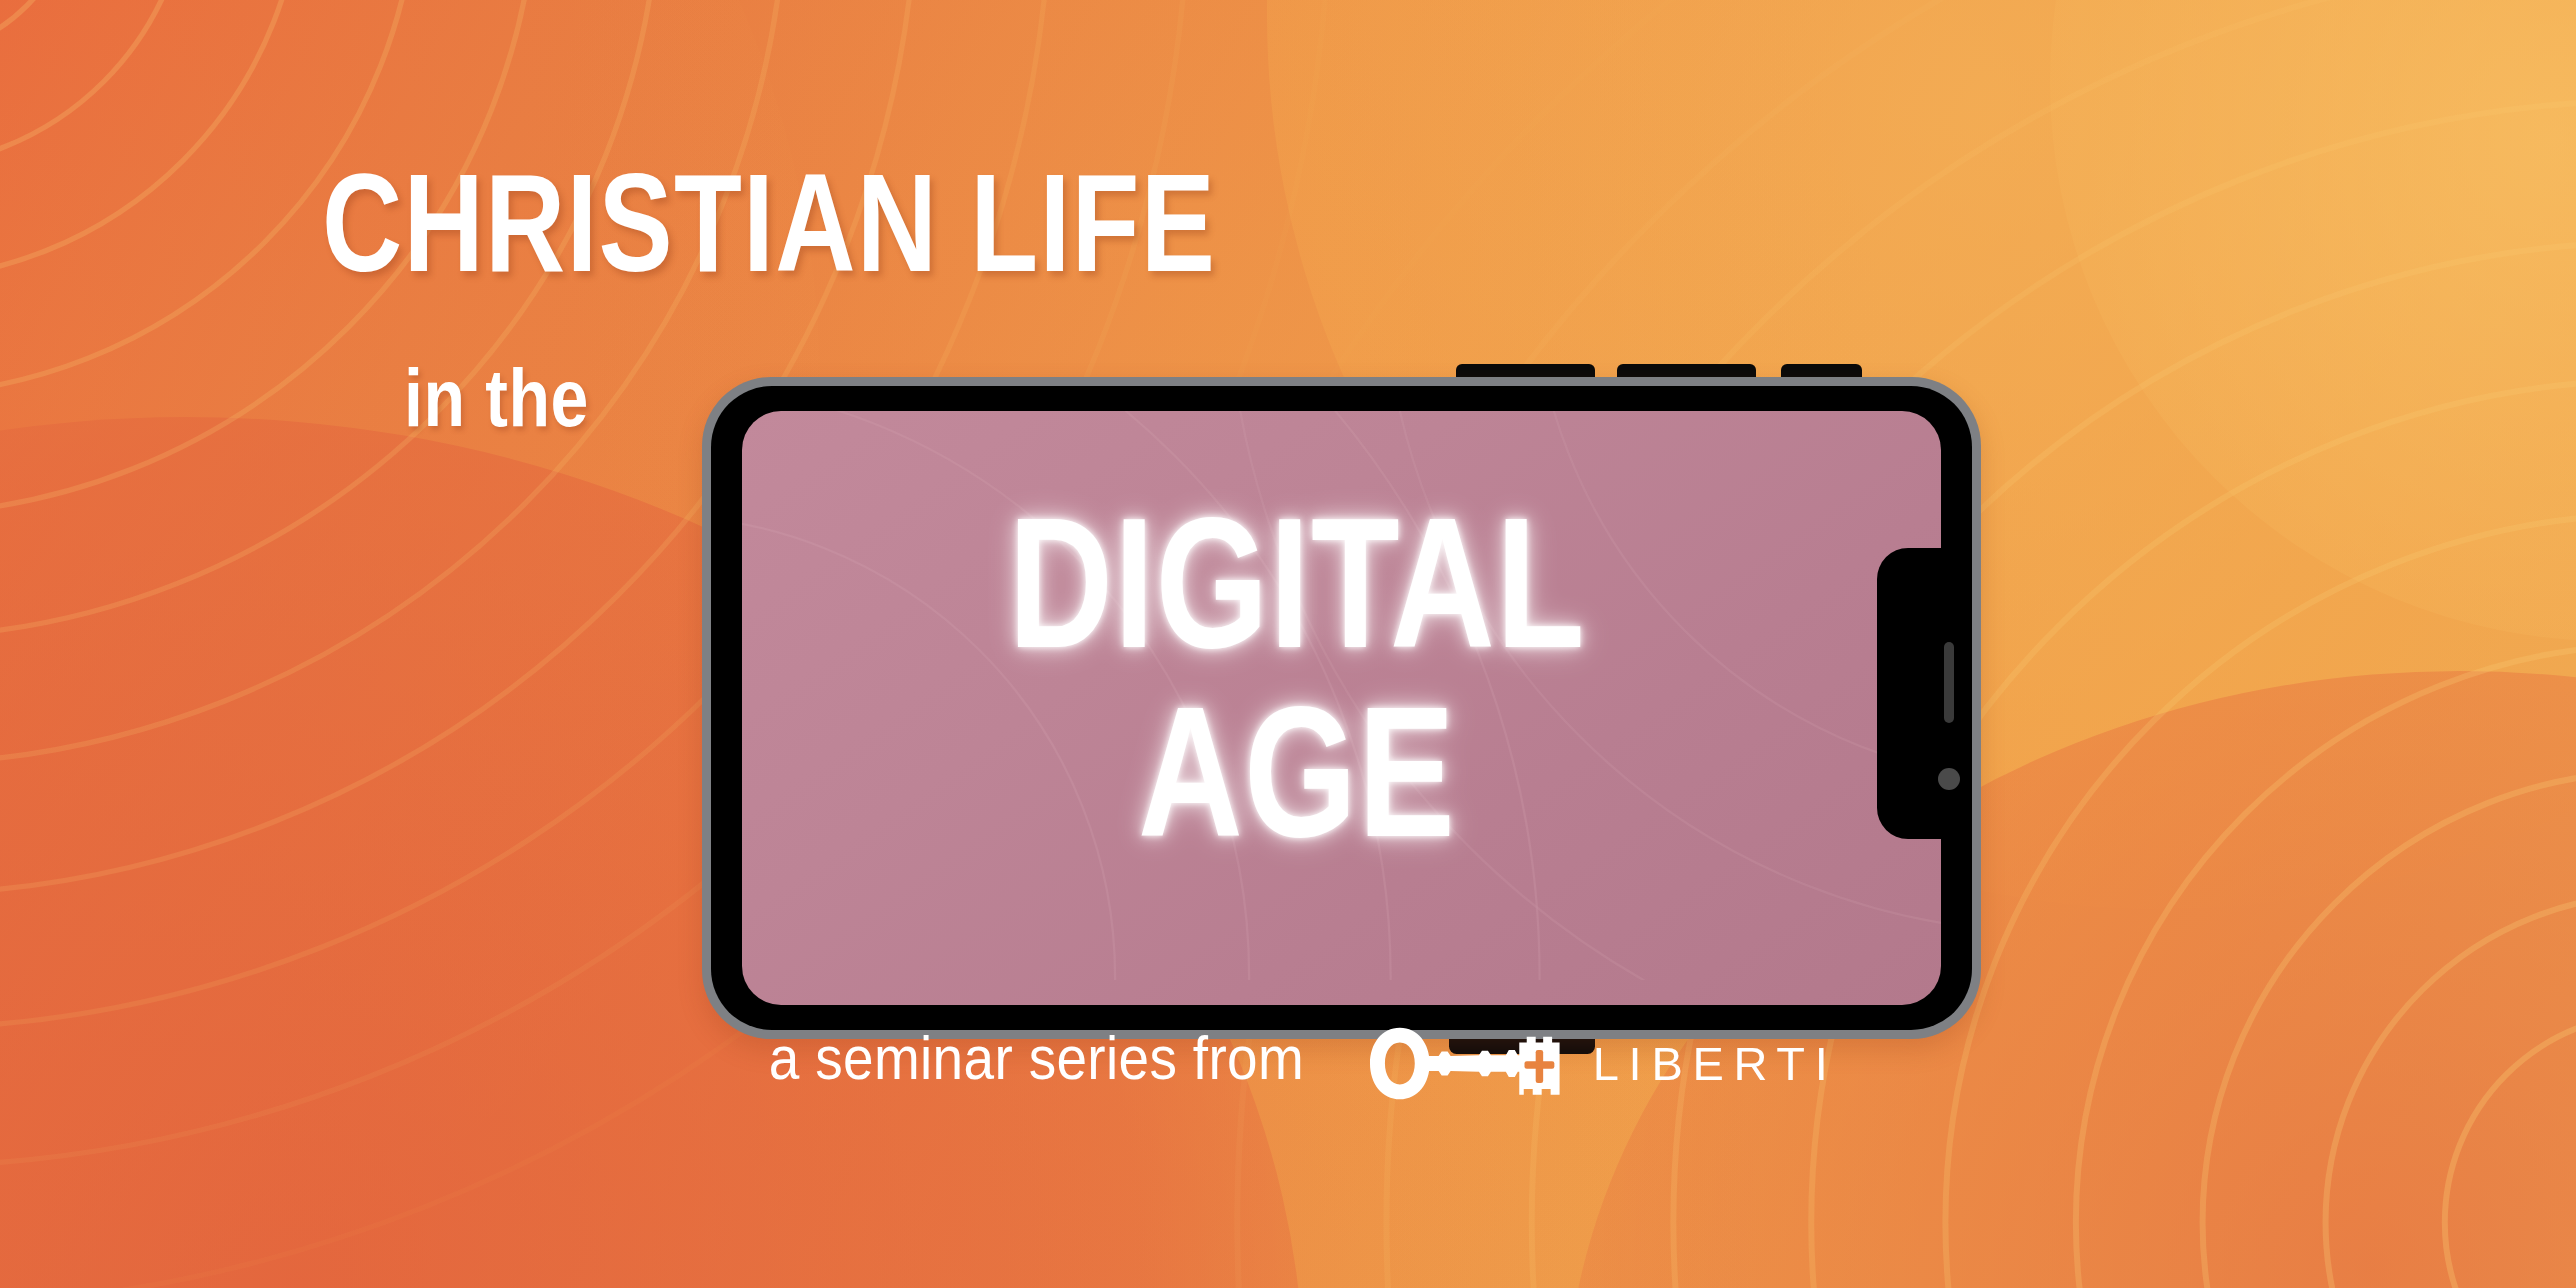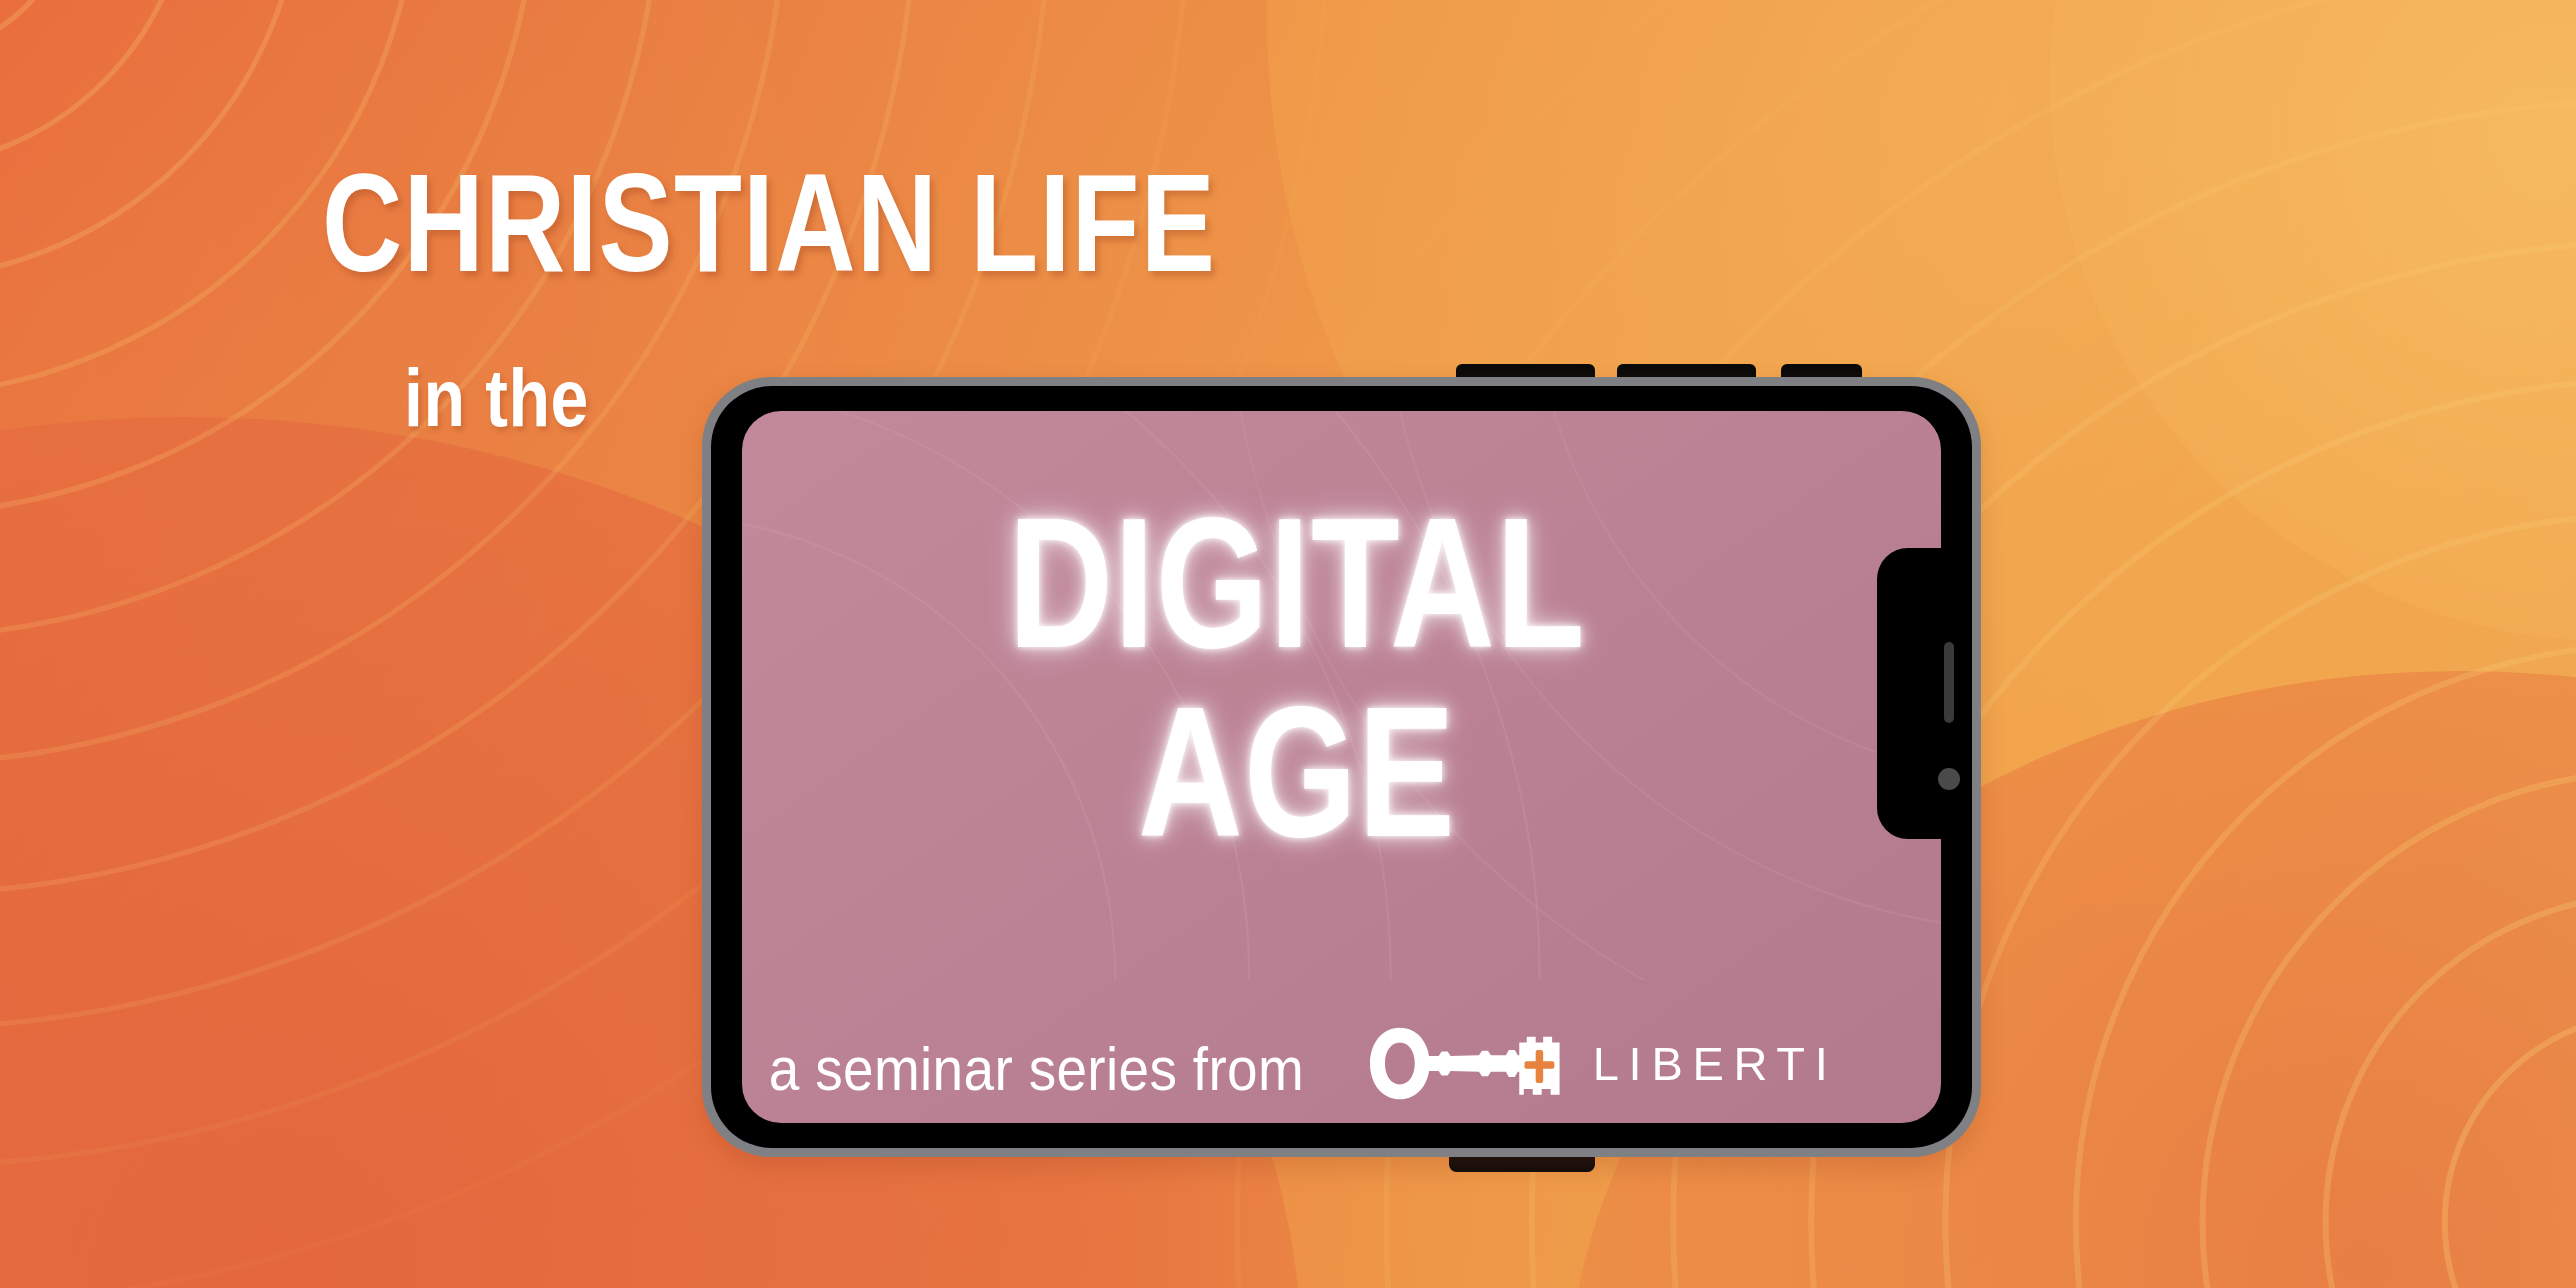--- a/index.html
+++ b/index.html
@@ -97,21 +97,21 @@
     transform: scaleX(0.84);
     transform-origin: left top;
     text-shadow: 3px 3.7px 6px rgba(150,60,25,0.30);
     white-space:nowrap;
   }
 
   
   .phone {
     position:absolute;
     left:702px; top:377px;
-    width:1279px; height:780px;
+    width:1279px; height:662px;
   }
   .phone-rim {
     position:absolute; inset:0;
     background:#7e8084;
     border-radius:69px;
     box-shadow: 0 10.4px 25px rgba(150,60,25,0.22);
   }
   .phone-body {
     position:absolute;
     left:9px; top:9px; right:9px; bottom:9px;
@@ -177,21 +177,21 @@
     white-space:nowrap;
   }
   .screen-line.l1 { font-size:186px; }
   .screen-line.l2 { font-size:186px; margin-top:10.4px; }
 
   
   .footer {
     position:absolute;
     left:0; right:0; top:1023px;
     display:flex;
-    align-items:flex-end;
+    align-items:flex-start;
     justify-content:center;
     gap:34px;
   }
   .footer-text {
     font-family:"Liberation Sans Narrow","Liberation Sans", sans-serif;
     font-weight:300;
     font-size:61px;
     color:#ffffff;
     letter-spacing:0.4px;
     transform: scaleX(0.90);

